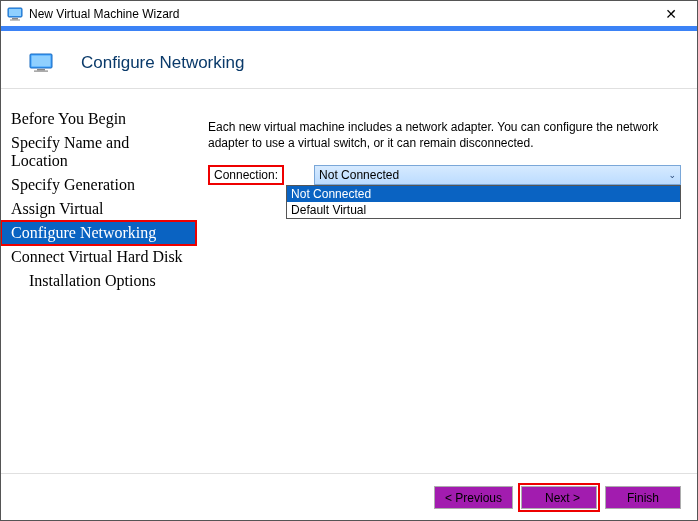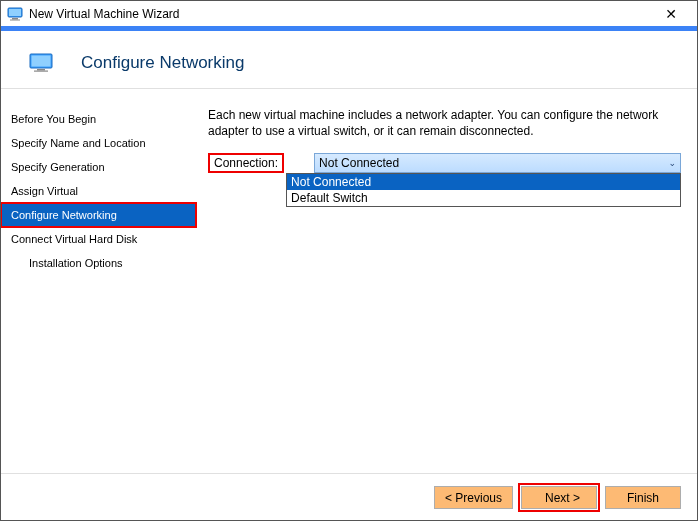--- a/index.html
+++ b/index.html
@@ -56,41 +56,43 @@
   .content {
     display: flex;
     height: 384px;
   }
   .steps {
     width: 195px;
     padding: 18px 0 0 0;
   }
   .step {
     padding: 3px 10px;
-    font-size: 11px;
+    font-size: 16px;
     line-height: 18px;
     cursor: default;
+    font-family: Liberation Serif, serif;
   }
   .step.indent { padding-left: 28px; }
   .step.selected {
     background: #0a63c2;
     color: #fff;
   }
   .step.selected.highlight {
     outline: 2px solid #e00;
     outline-offset: -1px;
   }
   .main {
     flex: 1;
     padding: 18px 16px 0 12px;
   }
   .desc {
     font-size: 12px;
     line-height: 16px;
     margin-bottom: 14px;
+    margin-top: 12px;
   }
   .field-row {
     display: flex;
     align-items: flex-start;
   }
   .field-label {
     padding: 1px 4px;
     font-size: 12px;
     border: 2px solid #e00;
     margin-right: 2px;
@@ -142,21 +144,21 @@
     align-items: center;
     justify-content: flex-end;
     padding: 0 16px;
     gap: 8px;
   }
   .btn {
     min-width: 76px;
     height: 23px;
     font-size: 12px;
     font-family: inherit;
-    background: #fdba74;
+    background: #a21caf;
     border: 1px solid #adadad;
     padding: 0 10px;
     cursor: default;
   }
   .btn.highlight {
     outline: 2px solid #e00;
     outline-offset: 1px;
     padding-left: 17px;
   }
   .monitor-icon-svg { display: block; }
@@ -204,21 +206,21 @@
     <div class="desc">Each new virtual machine includes a network adapter. You can configure the network adapter to use a virtual switch, or it can remain disconnected.</div>
     <div class="field-row">
       <span class="field-label">Connection:</span>
       <div class="combo-wrap">
         <div class="combo">
           <span>Not Connected</span>
           <span class="chev">⌄</span>
         </div>
         <div class="dropdown">
           <div class="opt sel"><span>Not Connected</span></div>
-          <div class="opt"><span>Default Switch</span></div>
+          <div class="opt"><span>Default Virtual</span></div>
         </div>
       </div>
     </div>
   </div>
 </div>
 
 <div class="footer">
   <button class="btn">&lt; Previous</button>
   <button class="btn highlight">Next &gt;</button>
   <button class="btn">Finish</button>

